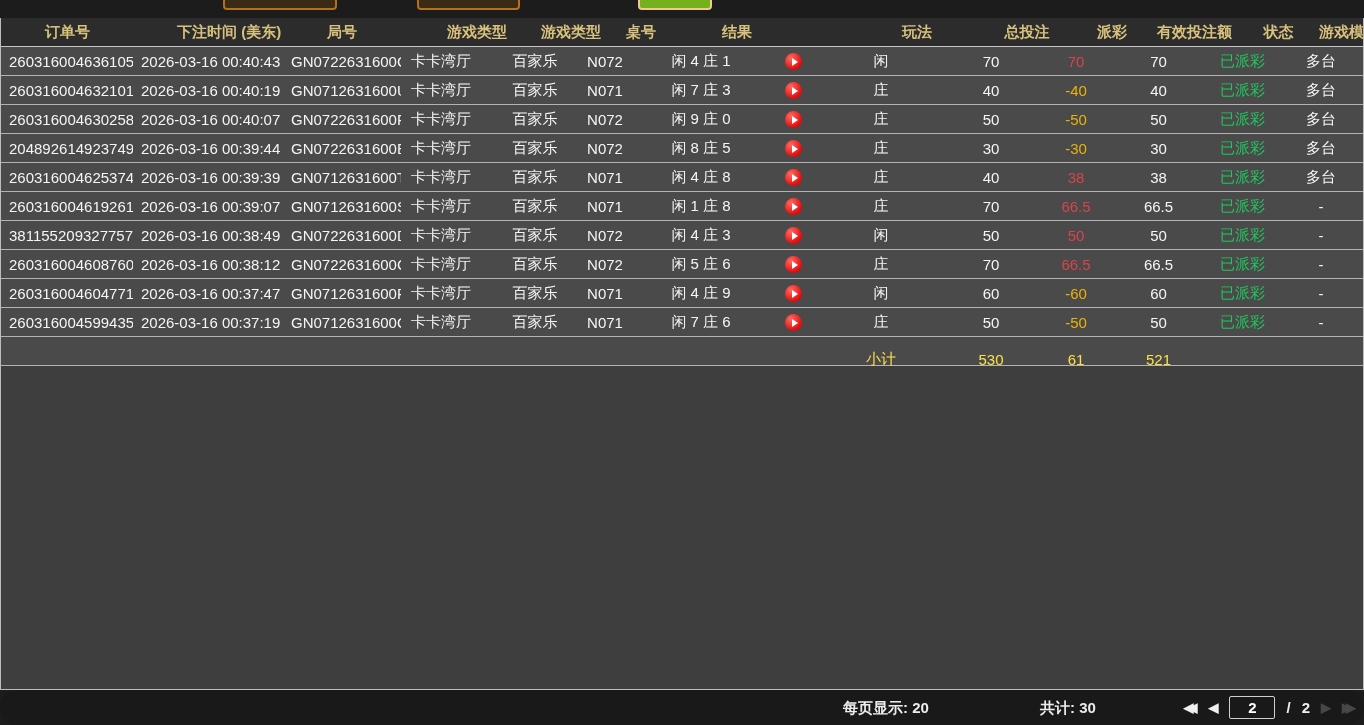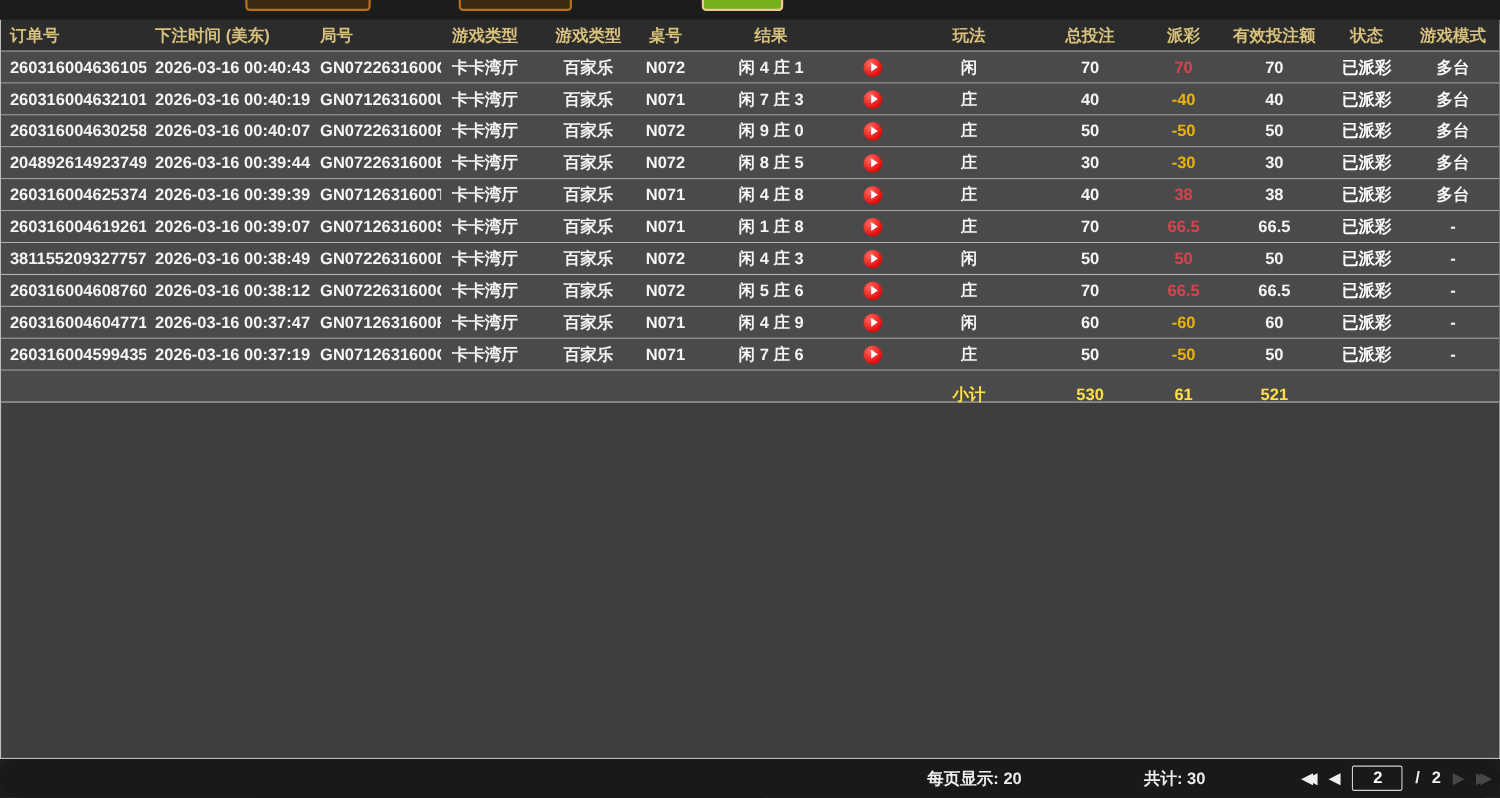--- a/index.html
+++ b/index.html
@@ -17,30 +17,30 @@
   .tbtn.b2 { left:417px; width:103px; }
   .tbtn.b3 { left:638px; width:74px; }
 
   
   :root { --cols: 132px 150px 118px 95px 78px 62px 130px 55px 120px 100px 70px 95px 73px 1fr; }
   .tablewrap { position:absolute; top:18px; left:0; width:1364px; height:672px;
                background:#3e3e3e; border-left:1px solid #bdbdbd;
                border-right:1px solid #bdbdbd; border-bottom:1px solid #bdbdbd; }
   .thead { display:grid; grid-template-columns:var(--cols); height:29px;
            background:#2c2c2c; border-bottom:1px solid #c6c6c6; align-items:center;
-           color:#d8c17c; font-weight:700; font-size:15px; }
+           color:#d8c17c; font-weight:700; font-size:15px;padding-left:36px; }
   .row { display:grid; grid-template-columns:var(--cols); height:29px;
          background:#4a4a4a; border-bottom:1px solid #b3b3b3; align-items:center;
-         color:#f5f5f5; font-weight:700; font-size:15px; }
+         color:#f5f5f5; font-weight:400; font-size:15px; }
   .cell { padding:0 4px; text-align:center; white-space:nowrap; overflow:hidden; }
   .c-order_id, .c-bet_time, .c-round_id { text-align:left; padding-left:8px; }
   .c-platform { text-align:left; padding-left:10px; }
   .pay-pos { color:#d6454d; }
   .pay-neg { color:#eab308; }
-  .status-green { color:#ffffff; }
+  .status-green { color:#22c55e; }
   .row.summary .cell { color:#fde047;margin-top:16px; }
 
   .play-icon { display:inline-flex; width:17px; height:17px; border-radius:50%;
                background:radial-gradient(circle at 35% 30%, #ff6b63, #e20b0b 70%);
                align-items:center; justify-content:center; vertical-align:middle; }
   .play-icon .tri { width:0; height:0; border-left:6px solid #fff;
                     border-top:4px solid transparent; border-bottom:4px solid transparent;
                     margin-left:2px; }
 
   

